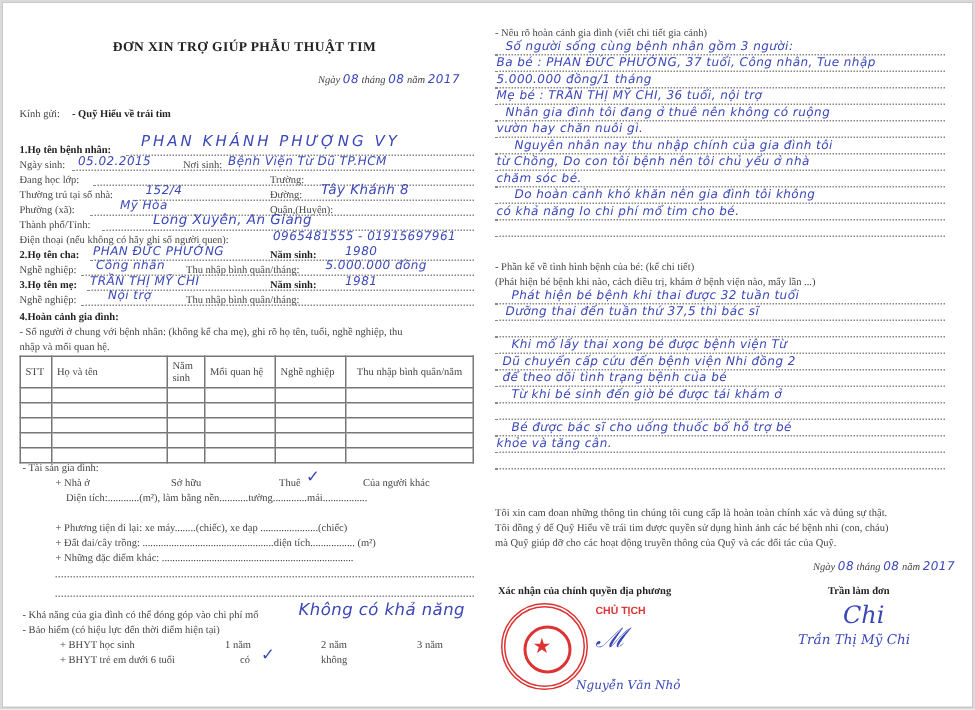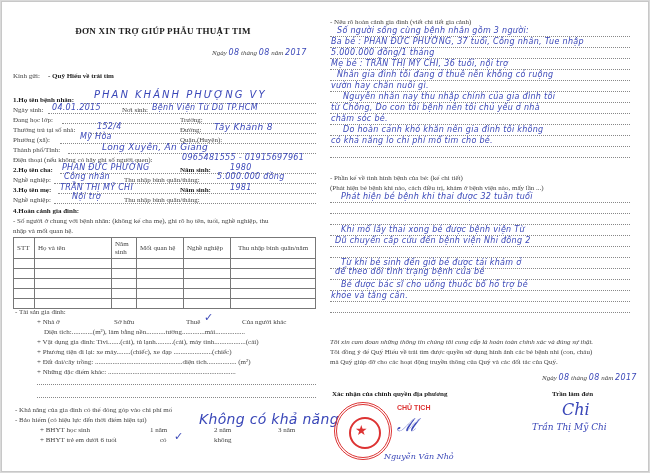--- a/index.html
+++ b/index.html
@@ -41,21 +41,21 @@
     </div>
 
     <div class="t" style="left:11px;top:70px;">Kính gửi:</div>
     <div class="t b" style="left:46px;top:70px;">- Quỹ Hiểu về trái tim</div>
 
     <div class="t b" style="left:11px;top:94px;">1.Họ tên bệnh nhân:</div>
     <div class="dots" style="left:82px;top:101px;width:232px;"></div>
     <div class="hw" style="left:92px;top:88px;font-size:10px;letter-spacing:2px;">PHAN KHÁNH PHƯỢNG VY</div>
 
     <div class="t" style="left:11px;top:104px;">Ngày sinh:</div>
-    <div class="hw" style="left:50px;top:101px;">04.01.2015</div>
+    <div class="hw" style="left:50px;top:101px;">05.02.2015</div>
     <div class="t" style="left:120px;top:104px;">Nơi sinh:</div>
     <div class="hw" style="left:150px;top:101px;">Bệnh Viện Từ Dũ TP.HCM</div>
     <div class="dots" style="left:46px;top:111px;width:268px;"></div>
 
     <div class="t" style="left:11px;top:114px;">Đang học lớp:</div>
     <div class="t" style="left:178px;top:114px;">Trường:</div>
     <div class="dots" style="left:60px;top:121px;width:254px;"></div>
 
     <div class="t" style="left:11px;top:124px;text-align:right;">Thường trú tại số nhà:</div>
     <div class="hw" style="left:95px;top:120px;">152/4</div>
@@ -155,29 +155,28 @@
     </tbody>
       </table>
 
     <div class="t" style="left:13px;top:306px;">- Tài sản gia đình:</div>
     <div class="t" style="left:35px;top:316px;">+ Nhà ở</div>
     <div class="t" style="left:112px;top:316px;">Sở hữu</div>
     <div class="t" style="left:184px;top:316px;">Thuê</div>
     <div class="check" style="left:202px;top:309px;">✓</div>
     <div class="t" style="left:240px;top:316px;">Của người khác</div>
     <div class="t" style="left:42px;top:326px;">Diện tích:............(m²), làm bằng nền...........tường.............mái.................</div>
-    <div class="t" style="left:35px;top:336px;">+ Vật dụng gia đình: Tivi.......(cái), tủ lạnh..........(cái), máy tính..................(cái)</div>
     <div class="t" style="left:35px;top:346px;">+ Phương tiện đi lại: xe máy........(chiếc), xe đạp ......................(chiếc)</div>
     <div class="t" style="left:35px;top:366px;">+ Những đặc điểm khác: .........................................................................</div>
     <div class="t" style="left:35px;top:356px;">+ Đất đai/cây trồng: ..................................................diện tích................. (m²)</div>
     <div class="dots" style="left:35px;top:382px;width:279px;"></div>
     <div class="dots" style="left:35px;top:395px;width:279px;"></div>
 
     <div class="t" style="left:13px;top:404px;">- Khả năng của gia đình có thể đóng góp vào chi phí mổ</div>
-    <div class="hw" style="left:197px;top:412px;font-size:14px;">Không có khả năng</div>
+    <div class="hw" style="left:197px;top:400px;font-size:11px;">Không có khả năng</div>
     <div class="t" style="left:13px;top:414px;">- Bảo hiểm (có hiệu lực đến thời điểm hiện tại)</div>
     <div class="t" style="left:38px;top:424px;">+ BHYT học sinh</div>
     <div class="t" style="left:148px;top:424px;">1 năm</div>
     <div class="t" style="left:212px;top:424px;">2 năm</div>
     <div class="t" style="left:276px;top:424px;">3 năm</div>
     <div class="t" style="left:38px;top:434px;">+ BHYT trẻ em dưới 6 tuổi</div>
     <div class="t" style="left:158px;top:434px;">có</div>
     <div class="check" style="left:172px;top:428px;">✓</div>
     <div class="t" style="left:212px;top:434px;">không</div>
   </div>
@@ -217,28 +216,29 @@
     <div class="dots" style="left:3px;top:233px;width:300px;"></div>
     <div class="dots" style="left:3px;top:244px;width:300px;"></div>
     <div class="dots" style="left:3px;top:255px;width:300px;"></div>
     <div class="dots" style="left:3px;top:266px;width:300px;"></div>
     <div class="dots" style="left:3px;top:277px;width:300px;"></div>
     <div class="dots" style="left:3px;top:288px;width:300px;"></div>
     <div class="dots" style="left:3px;top:299px;width:300px;"></div>
     <div class="dots" style="left:3px;top:310px;width:300px;"></div>
 
     <div class="hw" style="left:14px;top:190px;">Phát hiện bé bệnh khi thai được 32 tuần tuổi</div>
+    <div class="hw" style="left:10px;top:201px;">Dưỡng thai đến tuần thứ 37,5 thì bác sĩ</div>
     <div class="hw" style="left:14px;top:223px;">Khi mổ lấy thai xong bé được bệnh viện Từ</div>
     <div class="hw" style="left:8px;top:234px;">Dũ chuyển cấp cứu đến bệnh viện Nhi đồng 2</div>
-    <div class="hw" style="left:8px;top:245px;margin-top:20px;">để theo dõi tình trạng bệnh của bé</div>
+    <div class="hw" style="left:8px;top:245px;">để theo dõi tình trạng bệnh của bé</div>
     <div class="hw" style="left:14px;top:256px;">Từ khi bé sinh đến giờ bé được tái khám ở</div>
     <div class="hw" style="left:14px;top:278px;">Bé được bác sĩ cho uống thuốc bổ hỗ trợ bé</div>
     <div class="hw" style="left:4px;top:289px;">khỏe và tăng cân.</div>
 
-    <div class="t" style="left:3px;top:336px;font-style:italic;">Tôi xin cam đoan những thông tin chúng tôi cung cấp là hoàn toàn chính xác và đúng sự thật.</div>
+    <div class="t" style="left:3px;top:336px;">Tôi xin cam đoan những thông tin chúng tôi cung cấp là hoàn toàn chính xác và đúng sự thật.</div>
     <div class="t" style="left:3px;top:346px;">Tôi đồng ý để Quỹ Hiểu về trái tim được quyền sử dụng hình ảnh các bé bệnh nhi (con, cháu)</div>
     <div class="t" style="left:3px;top:356px;">mà Quỹ giúp đỡ cho các hoạt động truyền thông của Quỹ và các đối tác của Quỹ.</div>
 
     <div class="t" style="left:215px;top:371px;font-style:italic;">
       <span>Ngày</span>
       <span class="hw" style="position:static;">08</span>
       <span>tháng</span>
       <span class="hw" style="position:static;">08</span>
       <span>năm</span>
       <span class="hw" style="position:static;">2017</span>

